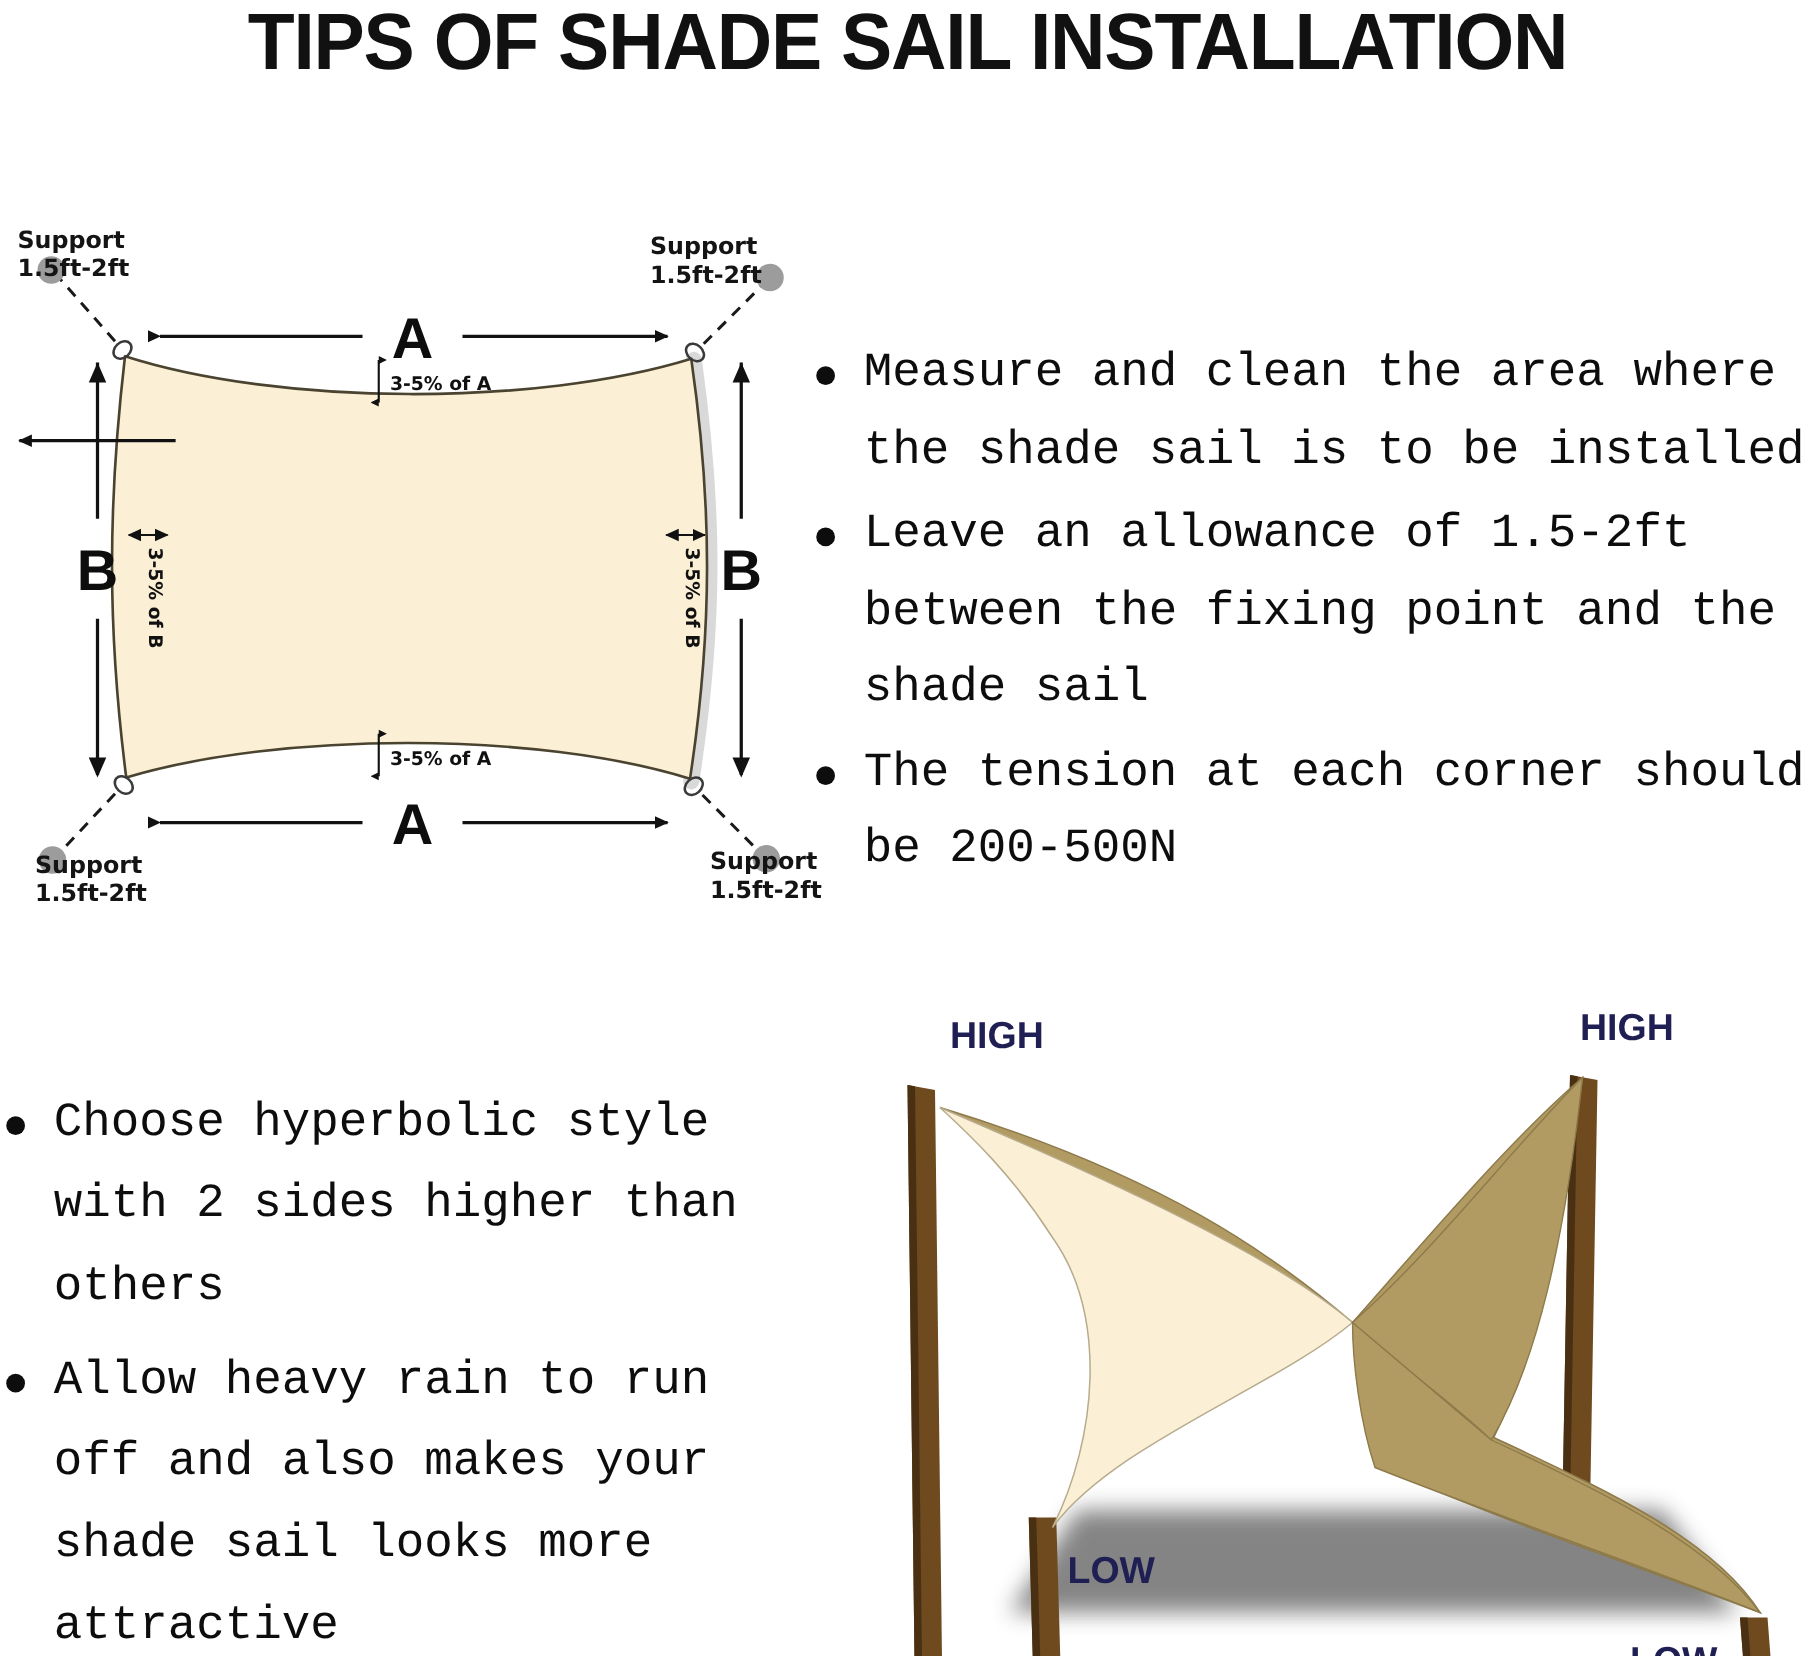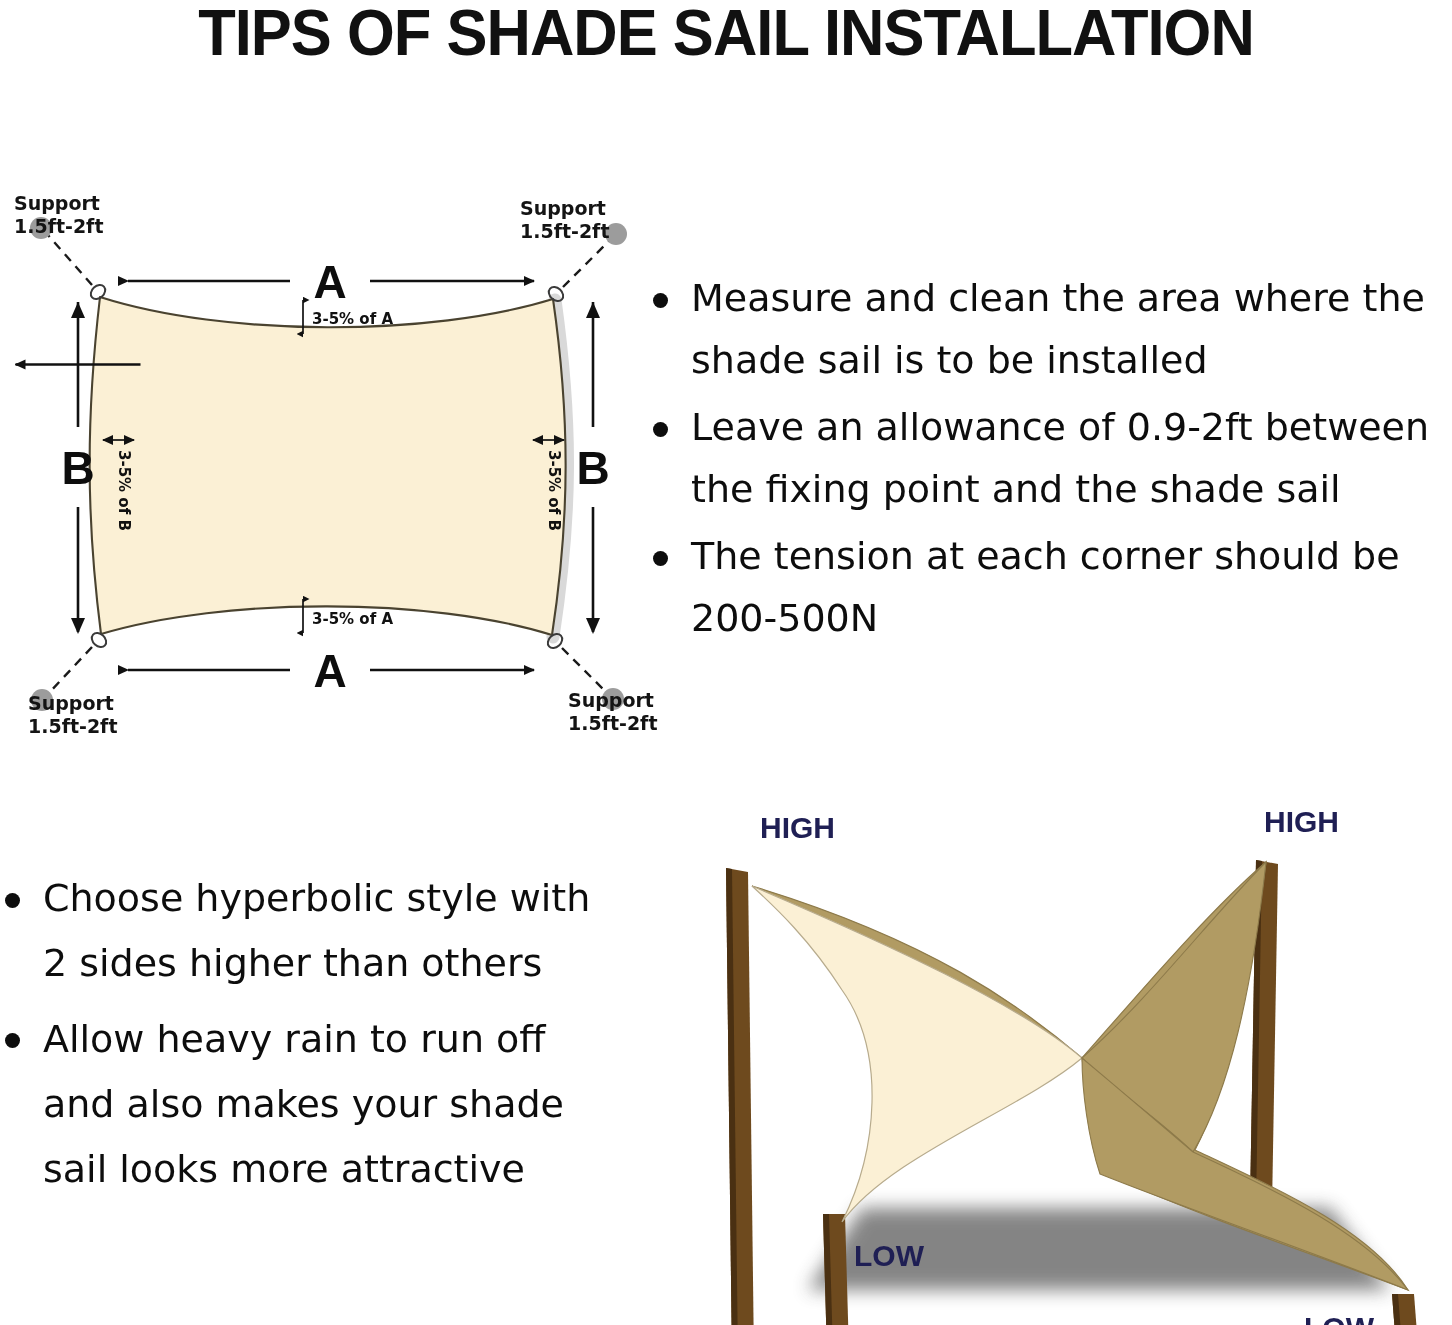--- a/index.html
+++ b/index.html
@@ -10,40 +10,40 @@
   #page-title{
     position:absolute;left:0;top:-4px;width:1452px;text-align:center;
     font-family:"Liberation Sans","DejaVu Sans",sans-serif;
     font-weight:bold;font-size:64px;letter-spacing:-1px;color:#111111;
     transform:scaleX(0.96);transform-origin:50% 50%;
     white-space:nowrap;
   }
 
   
   .bullet-list{position:absolute;list-style:none;margin:0;padding:0;}
-  .bullet-item{position:relative;display:block;margin:0 0 6px 0;}
+  .bullet-item{position:relative;display:block;margin:0 0 6px 0;font-family:Liberation Mono, monospace;}
   .bullet-dot{
     position:absolute;left:0;top:0.62em;width:14px;height:14px;
     border-radius:50%;background:#0d0d0d;
   }
   .bullet-text{display:block;padding-left:38px;}
 
   
   #tips-list{left:653px;top:268px;width:800px;
     font-size:38px;line-height:1.62;color:#0d0d0d;}
   #tips-list .bullet-dot{width:15px;height:15px;top:0.66em;}
 
   
   #style-list{left:5px;top:866px;width:620px;
     font-size:38px;line-height:1.72;color:#0d0d0d;}
   #style-list .bullet-dot{width:15px;height:15px;top:0.70em;}
   #style-list .bullet-item{margin-bottom:10px;}
 
   
-  #sail-plan-diagram{position:absolute;left:0px;top:172px;width:660px;height:580px;}
+  #sail-plan-diagram{position:absolute;left:0px;top:160px;width:660px;height:580px;}
   #hyperbolic-diagram{position:absolute;left:690px;top:790px;width:762px;height:535px;font-weight:bold;}
 
   svg{display:block;overflow:visible;}
 
   .dim-label-A,.dim-label-B{
     font-family:"Liberation Sans","DejaVu Sans",sans-serif;
     font-weight:bold;font-size:46px;fill:#0d0d0d;
   }
   .pct-label{
     font-family:"DejaVu Sans","Liberation Sans",sans-serif;
@@ -176,21 +176,21 @@
 </svg>
 </div>
 
 <ul class="bullet-list" id="tips-list">
   <li class="bullet-item">
     <span class="bullet-dot"></span>
     <span class="bullet-text">Measure and clean the area where the shade sail is to be installed</span>
   </li>
   <li class="bullet-item">
     <span class="bullet-dot"></span>
-    <span class="bullet-text">Leave an allowance of 0.9-2ft between the fixing point and the shade sail</span>
+    <span class="bullet-text">Leave an allowance of 1.5-2ft between the fixing point and the shade sail</span>
   </li>
   <li class="bullet-item">
     <span class="bullet-dot"></span>
     <span class="bullet-text">The tension at each corner should be 200-500N</span>
   </li>
 </ul>
 
 <ul class="bullet-list" id="style-list">
   <li class="bullet-item">
     <span class="bullet-dot"></span>

